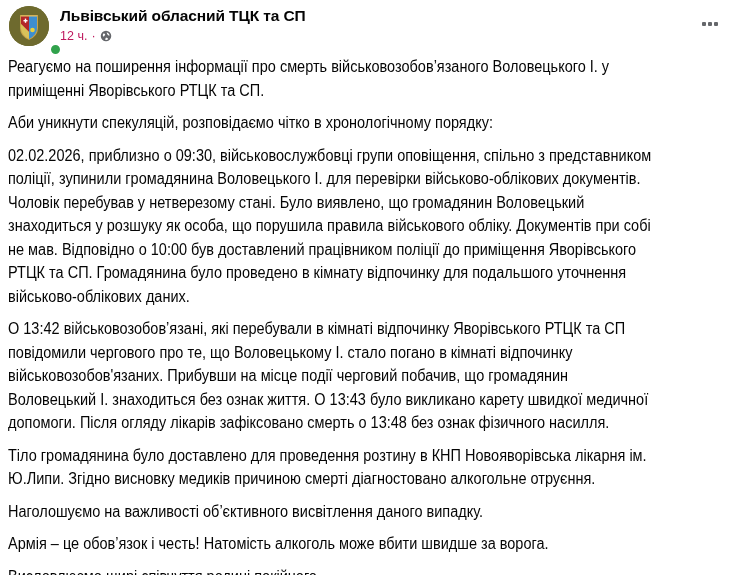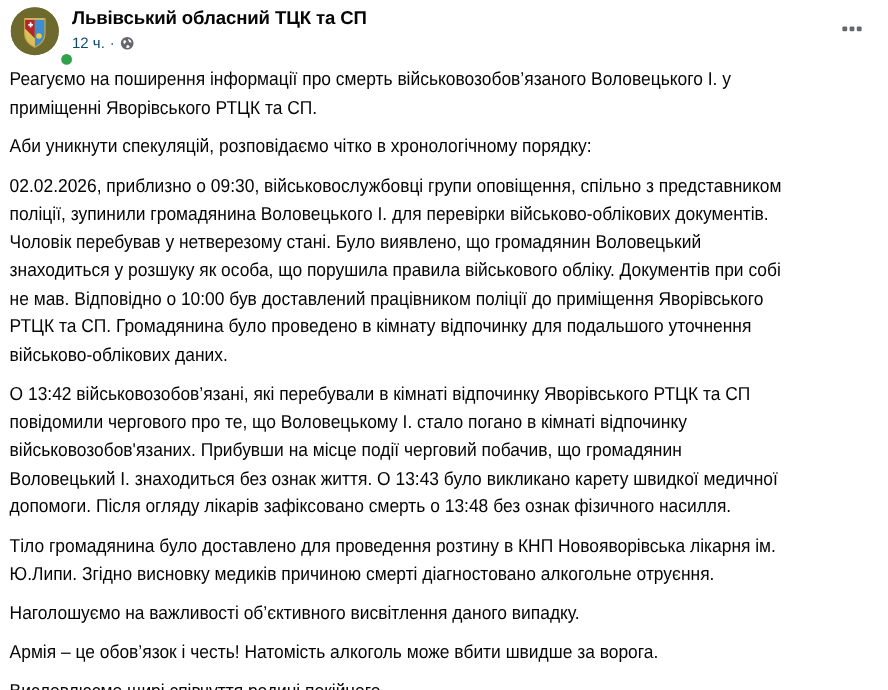--- a/index.html
+++ b/index.html
@@ -57,21 +57,21 @@
       color: #050505;
       letter-spacing: -0.1px;
       white-space: nowrap;
       cursor: pointer;
     }
     .meta {
       position: absolute;
       left: 60px;
       top: 29px;
       font-size: 12.5px;
-      color: #0c4a6e;
+      color: #be185d;
       display: flex;
       align-items: center;
       gap: 3px;
       white-space: nowrap;
     }
     .meta .time { cursor: pointer; }
     .meta .dot { margin: 0 1px; }
     .globe-icon {
       display: inline-block;
       width: 12px;

